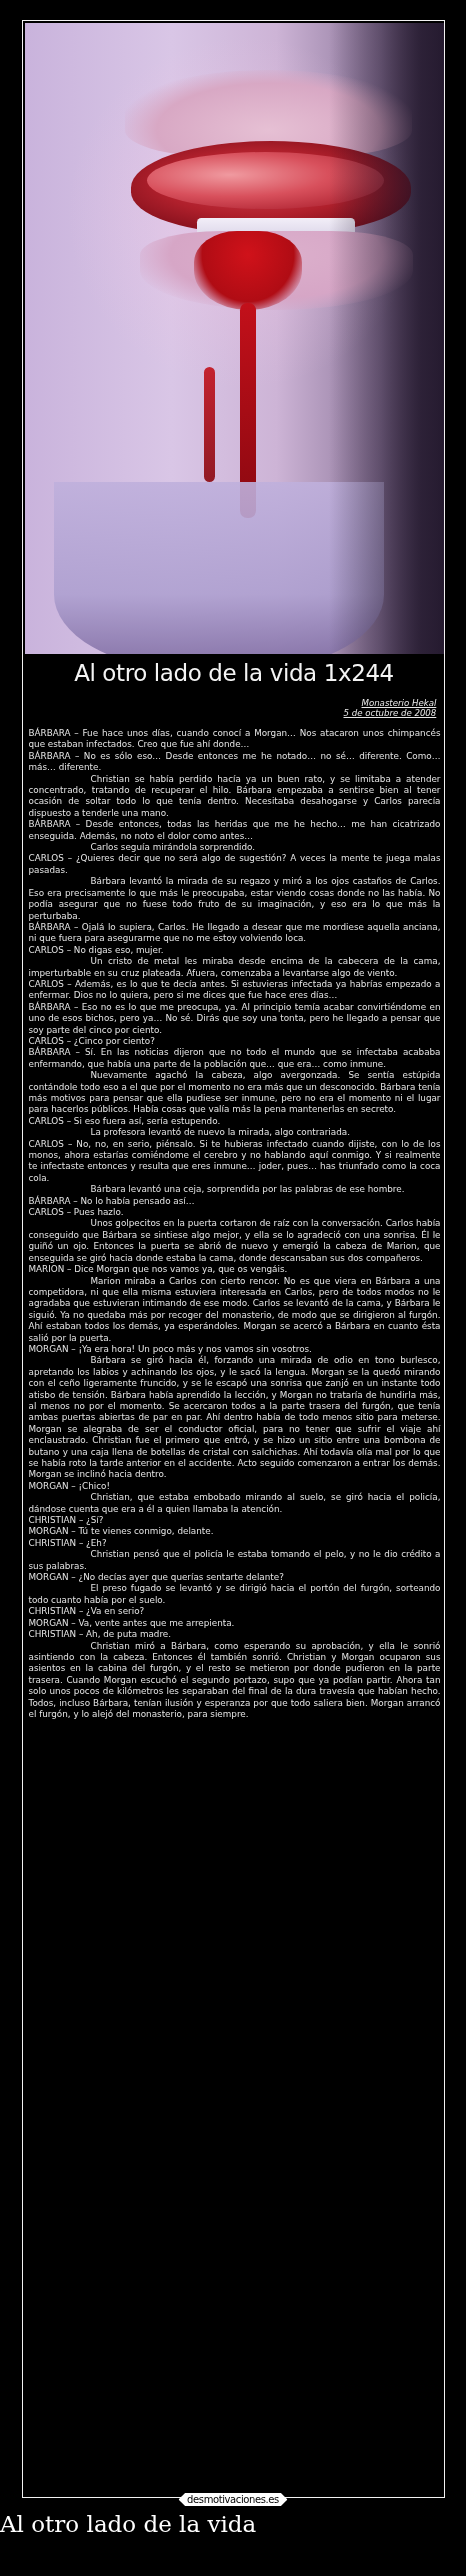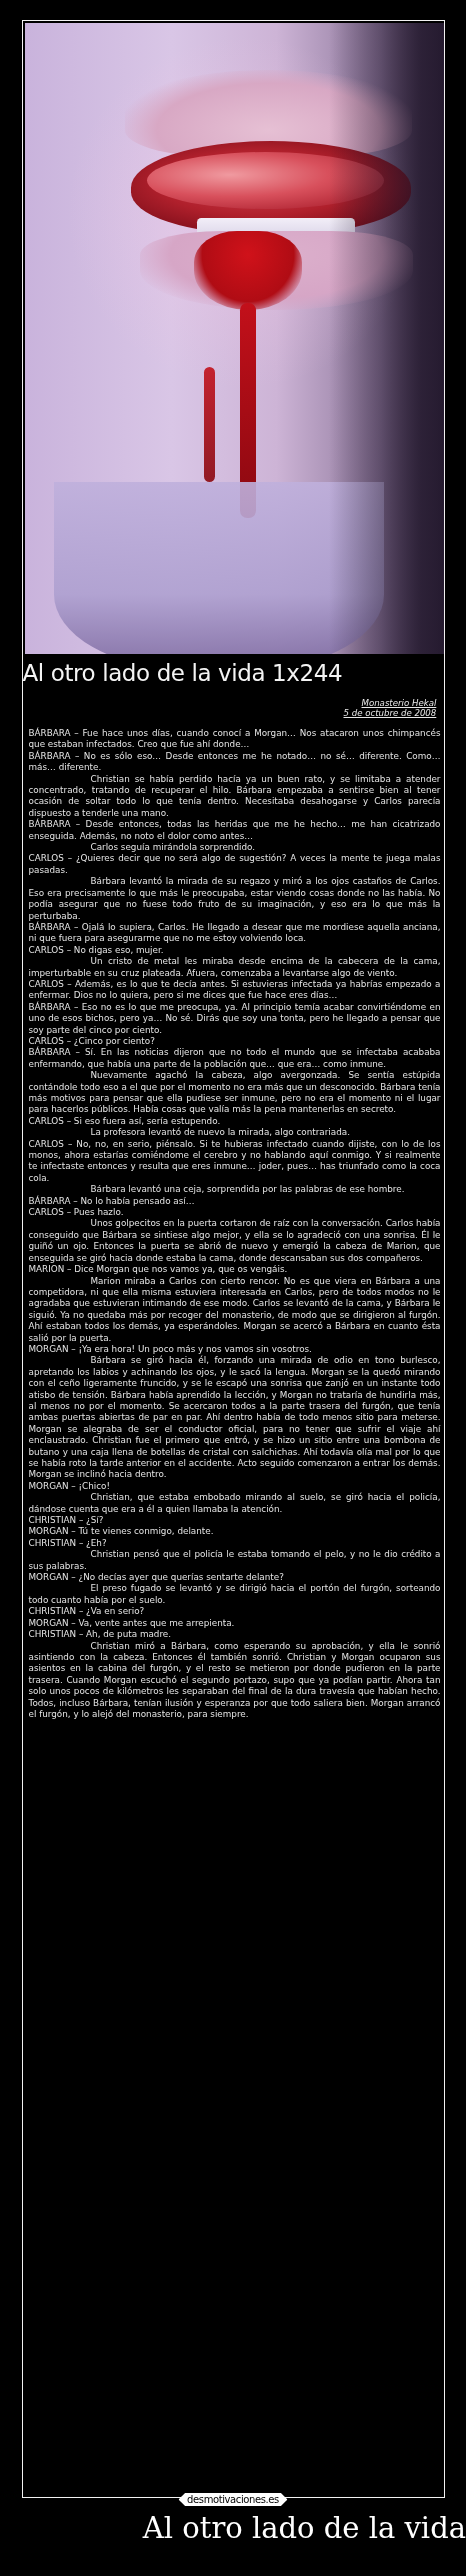--- a/index.html
+++ b/index.html
@@ -52,21 +52,21 @@
   }
   .blood-pool {
     position: absolute; left: 169px; top: 208px; width: 108px; height: 79px;
     background: radial-gradient(ellipse at 50% 30%, #d0121a 0%, #b00c14 60%, rgba(176,12,20,0) 80%);
     border-radius: 40% 40% 50% 50%;
   }
   .drip { position: absolute; background: linear-gradient(180deg, #c2101a, #8a0810); border-radius: 7.2px; }
   .drip.d1 { left: 215px; top: 280px; width: 16px; height: 215px; }
   .drip.d2 { left: 179px; top: 344px; width: 11.5px; height: 115px; opacity: 0.9; }
   .title {
-    position: absolute; left: 0; top: 639px; width: 423px; 
+    position: absolute; left: 0; top: 639px; width: 423px; text-align: center;
     color: #f4f4f4; font-family: "DejaVu Sans", sans-serif; font-size: 23px; letter-spacing: -0.4px;
   }
   .meta {
     position: absolute; right: 7.2px; top: 677px; text-align: right;
     color: #e8e8e8; font-style: italic; font-size: 8.6px; line-height: 10px; text-decoration: underline;
   }
   .story {
     position: absolute; left: 6px; top: 707px; width: 412px;
     color: #e4e4e4; font-family: "DejaVu Sans", sans-serif; font-size: 8.8px; line-height: 11.4px;
     text-align: justify;
@@ -74,22 +74,22 @@
   .story p { margin: 0; }
   .story p.narr { text-indent: 62px; }
   .badge {
     position: absolute; left: 50%; top: 2493px; transform: translateX(-50%);
     background: #fff; color: #000; padding: 0.7px 8.6px 1.4px;
     font-family: "DejaVu Sans", sans-serif; font-size: 10px; letter-spacing: -0.4px;
     clip-path: polygon(6% 0, 94% 0, 100% 50%, 94% 100%, 6% 100%, 0 50%);
     white-space: nowrap;
   }
   .caption {
-    position: absolute; left: 0; top: 2511px; width: 466px; text-align: right;
-    color: #fff; font-family: "DejaVu Serif", serif; font-size: 29px;
+    position: absolute; left: 0; top: 2511px; width: 466px; text-align: left;
+    color: #fff; font-family: "DejaVu Serif", serif; font-size: 23px;
   }
 </style>
 </head>
 <body>
 
 <div class="frame">
   <div class="photo">
     <div class="lips-top"></div>
     <div class="mouth"></div>
     <div class="tongue"></div>

